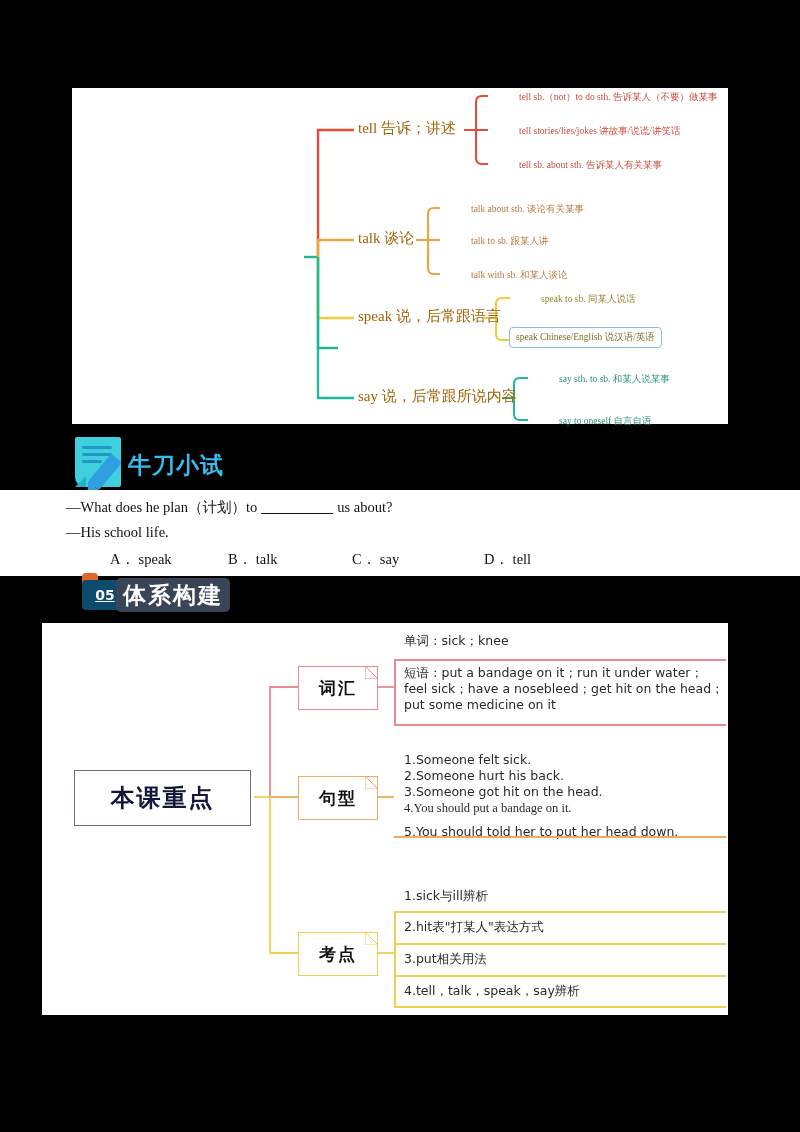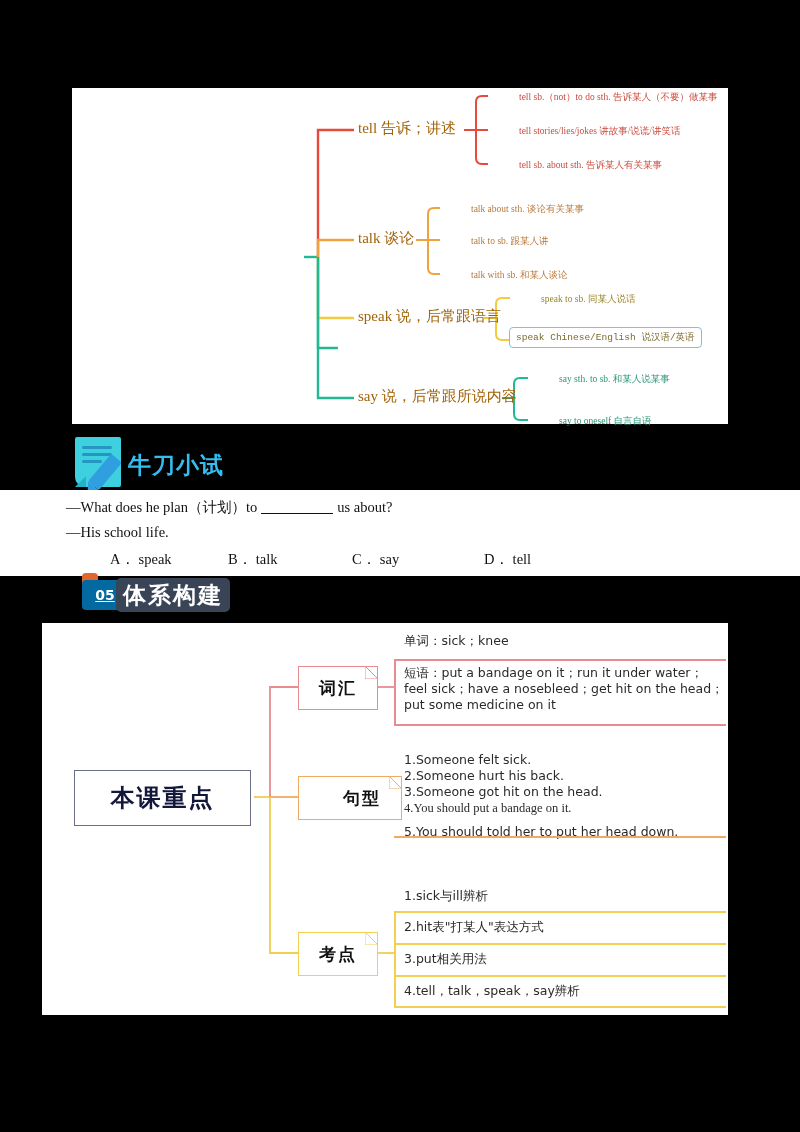--- a/index.html
+++ b/index.html
@@ -30,21 +30,21 @@
     font-family:"Liberation Serif","DejaVu Serif",serif;
     font-size:9.5px;
     padding-left:28px;
   }
   .leaf.red{color:#c94a3d;}
   .leaf.orange{color:#b8783a;}
   .leaf.yellow{color:#9a8428;}
   .leaf.green{color:#2a9477;}
   .leaf.boxed{
     border:1px solid #7cc0e8;border-radius:4px;background:#fff;
-    padding:3px 6px;color:#7a6a2c;font-family:Liberation Mono, monospace;
+    padding:3px 6px;color:#7a6a2c;
   }
 
   svg.wires{position:absolute;left:0;top:0;overflow:visible;}
 
   
   #exercise{left:0px;top:490px;width:800px;height:86px;}
   .ex-line{
     position:absolute;
     font-family:"Liberation Serif","DejaVu Serif",serif;
     font-size:14.5px;color:#111;white-space:nowrap;
@@ -67,21 +67,21 @@
   .pb-pencil::after{content:"";position:absolute;left:0;bottom:-9px;
           border-width:9px 7px 0 7px;border-style:solid;
           border-color:#2f9fe0 transparent transparent transparent;}
   .pb-text{position:absolute;left:56px;top:16px;font-size:23px;font-weight:bold;
           color:#35bdef;letter-spacing:1px;
           font-family:"DejaVu Sans",sans-serif;}
 
   
   #sec05{position:absolute;left:82px;top:578px;width:148px;height:34px;}
   .s05-num{position:absolute;left:0;top:2px;width:46px;height:30px;
-           background:#0369a1;border-radius:4px;
+           background:#0c4a6e;border-radius:4px;
            display:flex;align-items:center;justify-content:center;
            color:#fff;font-weight:bold;font-size:14px;
            font-family:"DejaVu Sans",sans-serif;text-decoration:underline;}
   .s05-tab{position:absolute;left:0;top:-5px;width:16px;height:12px;
            background:#e2672c;border-radius:4px 4px 0 0;}
   .s05-title{position:absolute;left:34px;top:0;width:114px;height:34px;
            background:#3a4457;border-radius:5px;
            display:flex;align-items:center;justify-content:center;
            color:#fff;font-weight:bold;font-size:23px;letter-spacing:2px;
            font-family:"DejaVu Sans",sans-serif;}
@@ -97,21 +97,21 @@
   }
   .node-root2::before{content:"";position:absolute;left:5px;top:5px;
     width:175px;height:54px;border:1.6px solid #8b8fa3;z-index:-1;}
 
   .b2{position:absolute;width:78px;height:42px;background:#fff;
       display:flex;align-items:center;justify-content:center;
       font-size:17px;font-weight:bold;letter-spacing:2px;color:#111;
       font-family:"DejaVu Sans",sans-serif;}
   .b2 .fold{position:absolute;right:-1px;top:-1px;width:13px;height:13px;}
   .b2.red{border:1.6px solid #e98b90;}
-  .b2.orange{border:1.6px solid #eeab63;padding-left:24px;}
+  .b2.orange{border:1.6px solid #eeab63;}
   .b2.yellow{border:1.6px solid #f0cf53;}
 
   .t2{position:absolute;font-size:12.5px;line-height:16px;color:#2a2a2a;
       font-family:"DejaVu Sans",sans-serif;white-space:nowrap;}
   .t2.wrap{white-space:normal;}
 
   .hr{position:absolute;height:1.6px;}
   .hr.red{background:#e98b90;}
   .hr.orange{background:#eeab63;}
   .hr.yellow{background:#f0cf53;}

